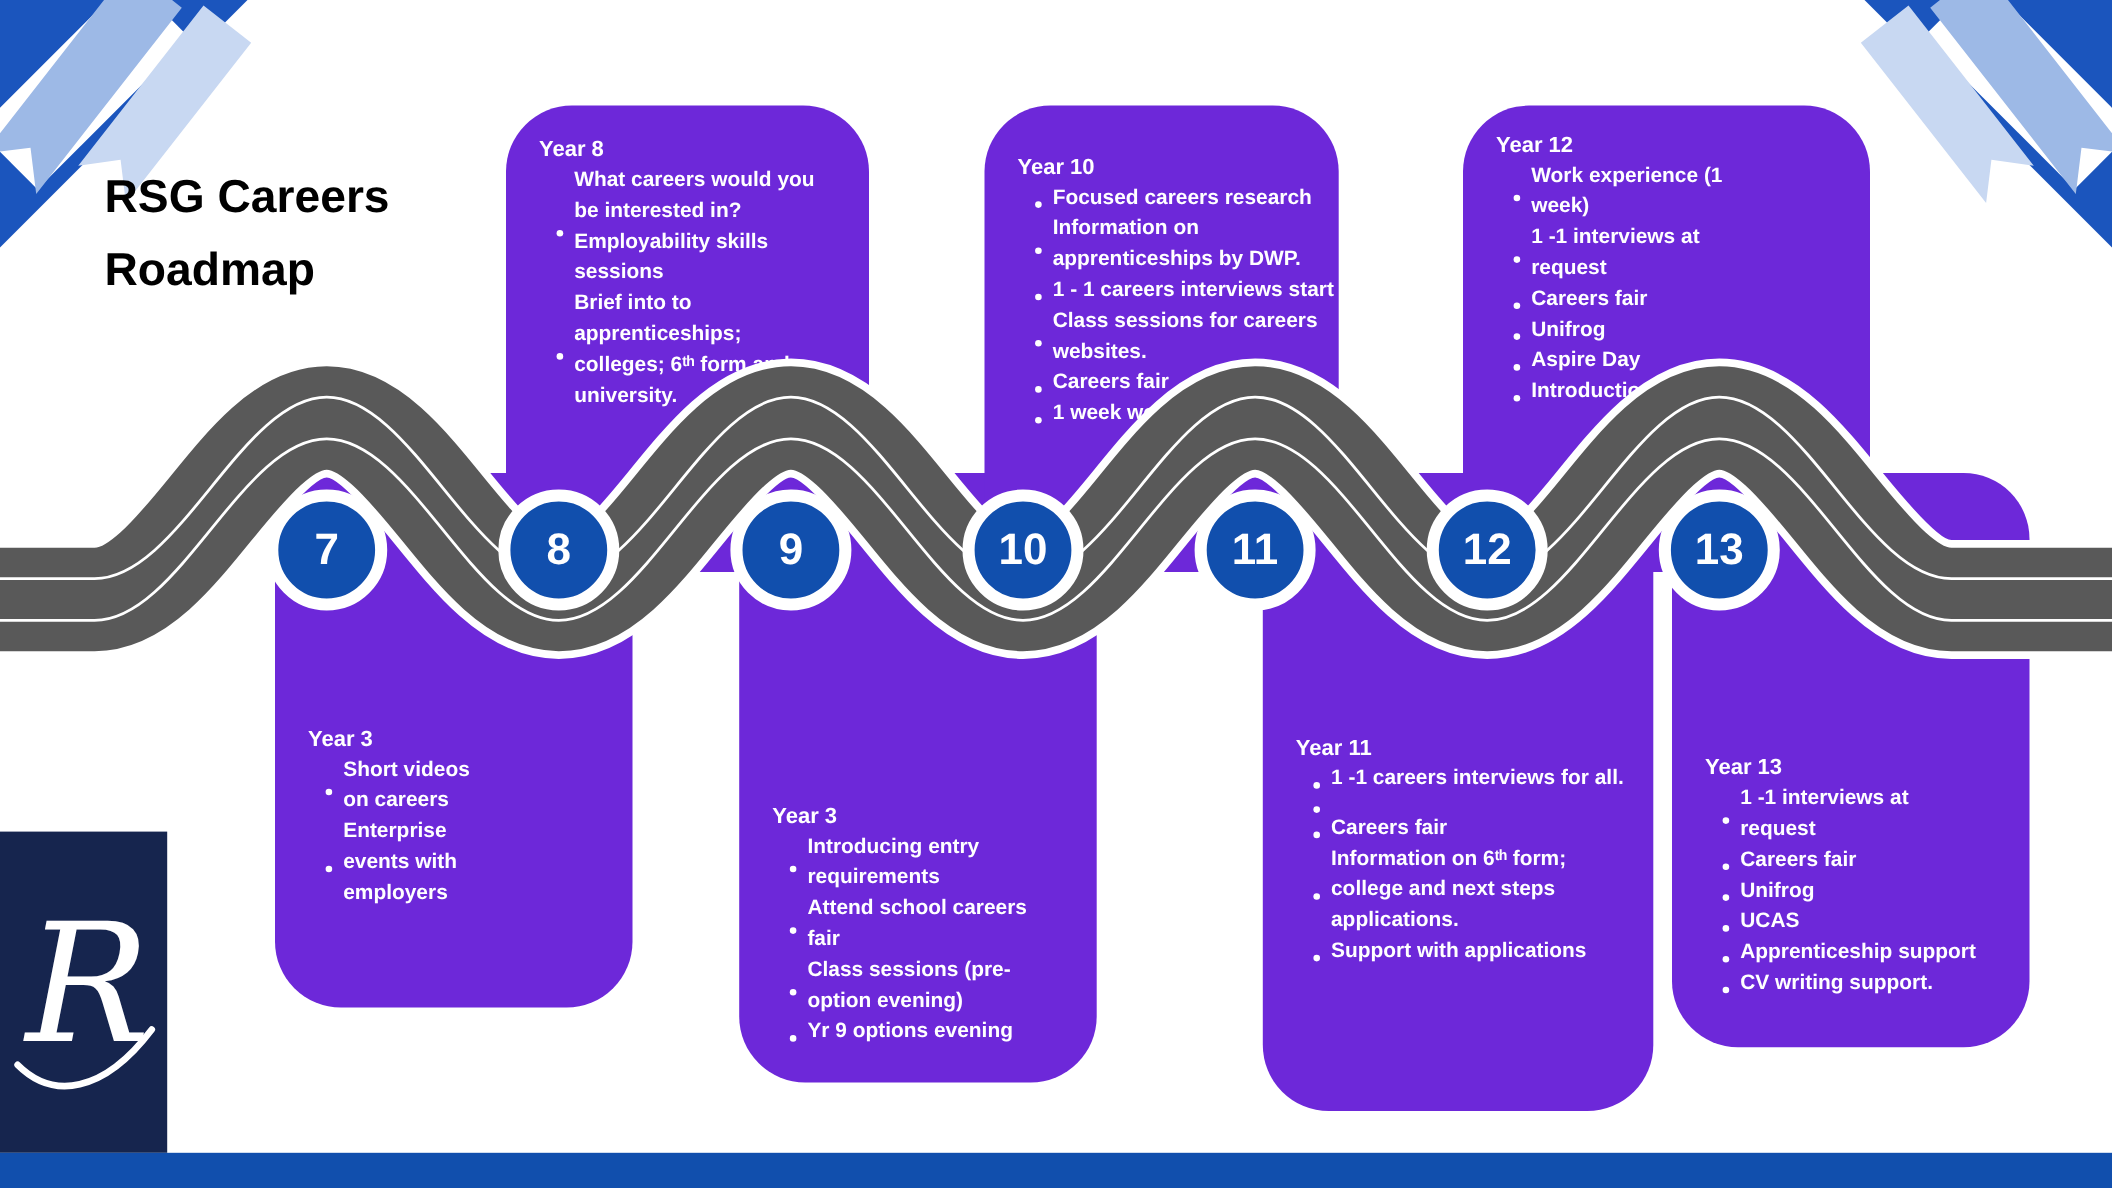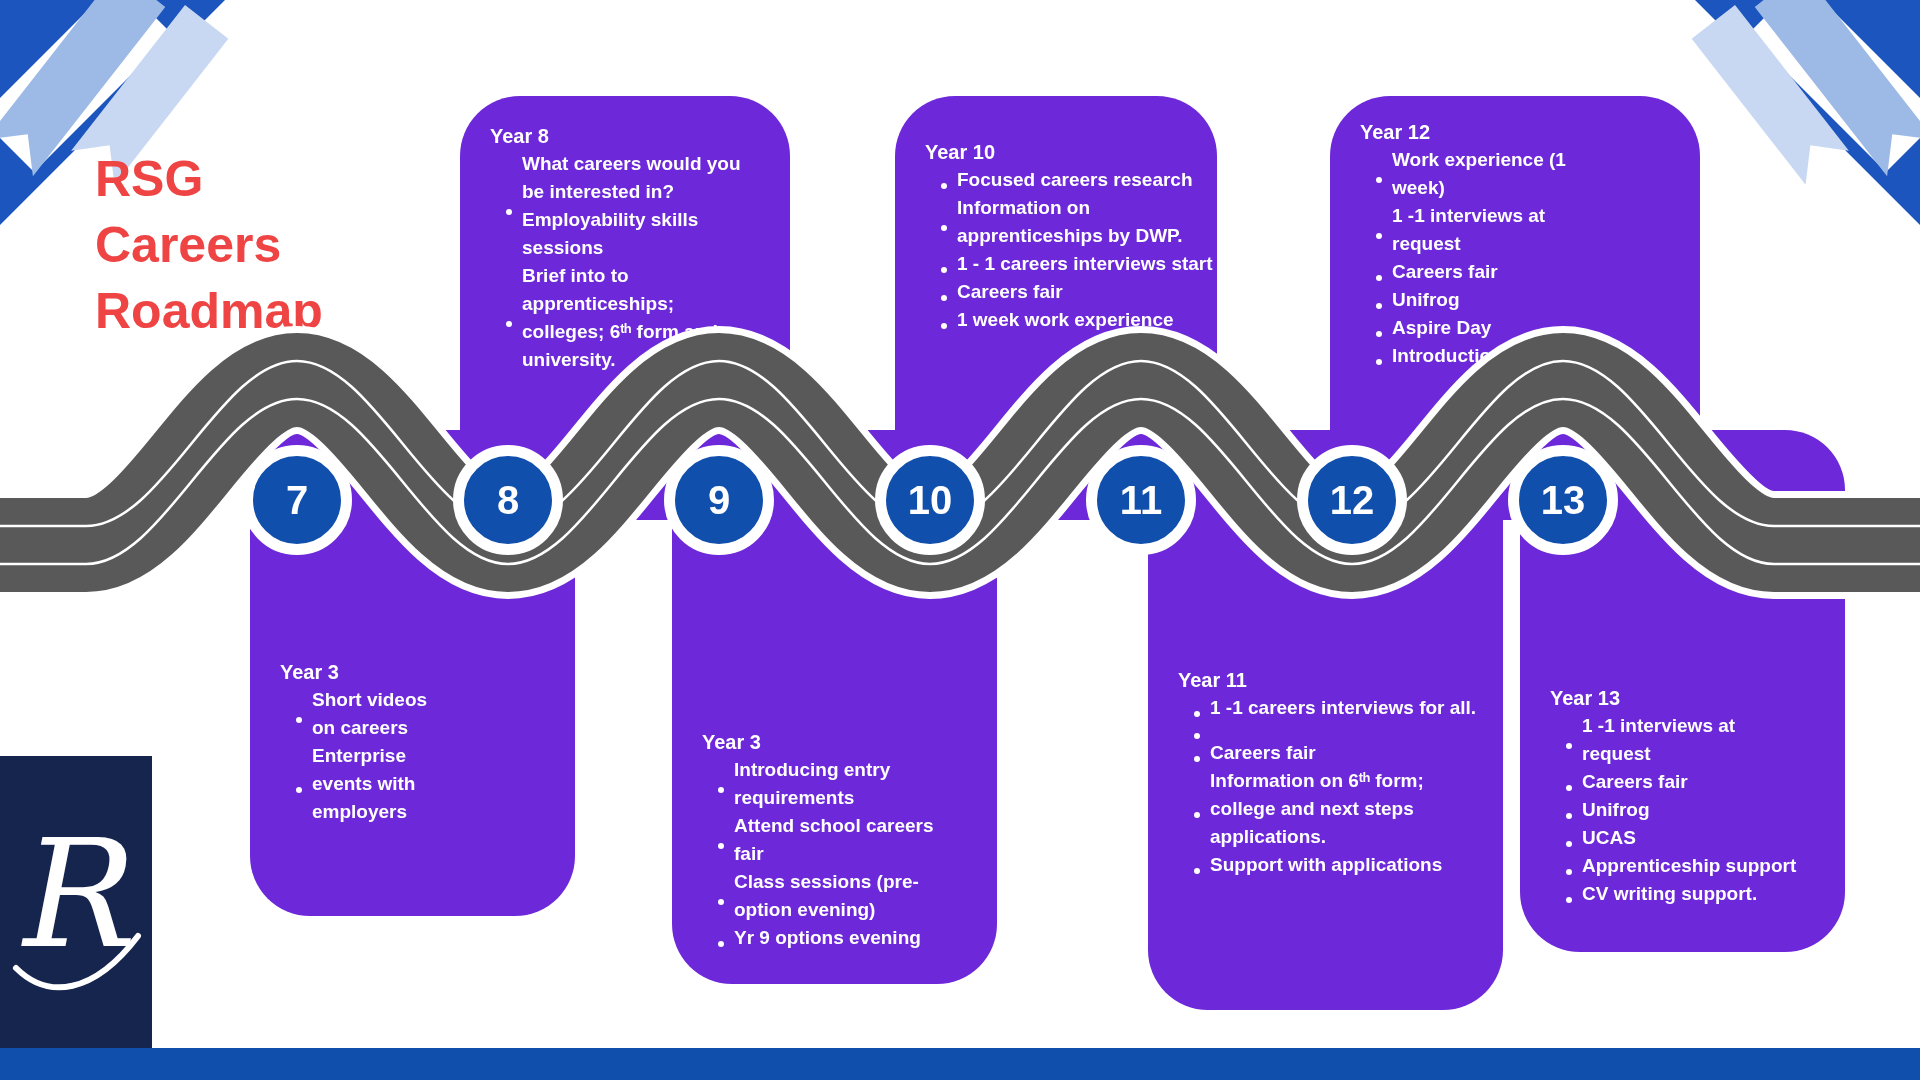--- a/index.html
+++ b/index.html
@@ -3,21 +3,21 @@
 <meta charset="utf-8">
 <style>
   *{margin:0;padding:0;box-sizing:border-box}
   html,body{width:1920px;height:1080px;overflow:hidden;background:#fff;
     font-family:"Liberation Sans",sans-serif}
   .canvas{position:relative;width:1920px;height:1080px;background:#fff}
   svg.layer{position:absolute;left:0;top:0;pointer-events:none}
   .deco{z-index:1}
   .road{z-index:4}
   .title{position:absolute;left:95px;top:146px;width:272px;z-index:2;
-    font-size:50px;line-height:66px;font-weight:bold;color:#ef4444}
+    font-size:42px;line-height:66px;font-weight:bold;color:#000000}
   
   .card{position:absolute;background:#6d28d9;border-radius:60px;color:#fff;z-index:3}
   .inner{padding-left:30px;padding-right:12px}
   .card h3{font-size:20px;line-height:28px;font-weight:bold}
   .li{display:flex;align-items:center}
   .dot{flex:0 0 auto;width:6px;height:6px;border-radius:50%;background:#fff;
     margin:11px 10px 0 16px}
   .t{font-size:19px;line-height:28px;font-weight:bold}
   .c0{left:250px;top:430px;width:325px;height:486px;padding-top:228px}
   .c1{left:460px;top:96px;width:330px;height:424px;padding-top:26px}
@@ -146,20 +146,24 @@
         <div class="li">
             <span class="dot"></span>
             <span class="t">Information on apprenticeships by DWP.</span>
           </div>
         <div class="li">
             <span class="dot"></span>
             <span class="t">1 - 1 careers interviews start</span>
           </div>
         <div class="li">
             <span class="dot"></span>
+            <span class="t">Class sessions for careers websites.</span>
+          </div>
+        <div class="li">
+            <span class="dot"></span>
             <span class="t">Careers fair</span>
           </div>
         <div class="li">
             <span class="dot"></span>
             <span class="t">1 week work experience</span>
           </div>
       </div>
     </div>
   </section>
 

